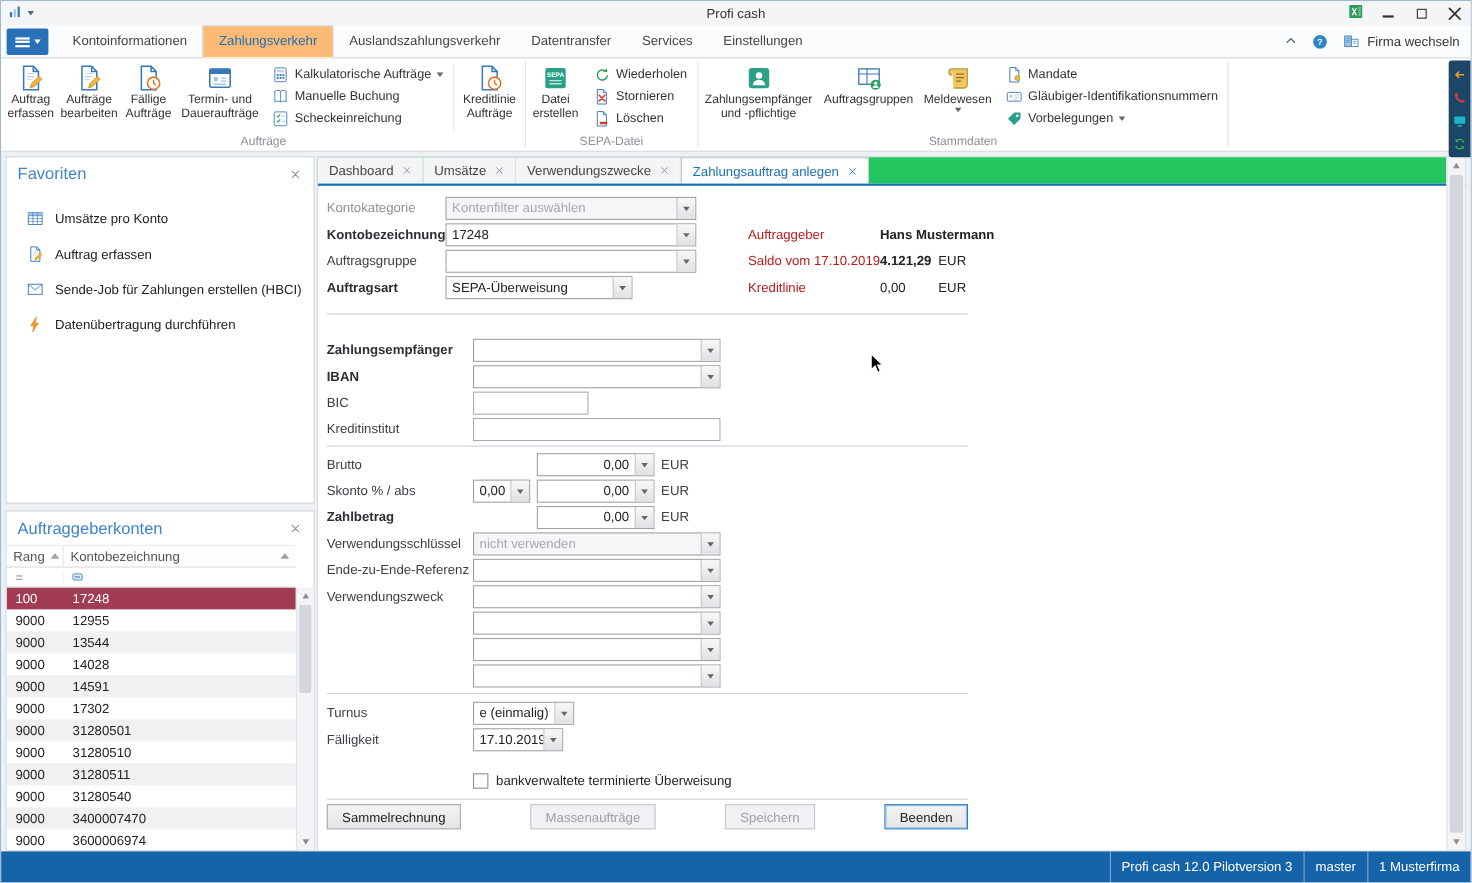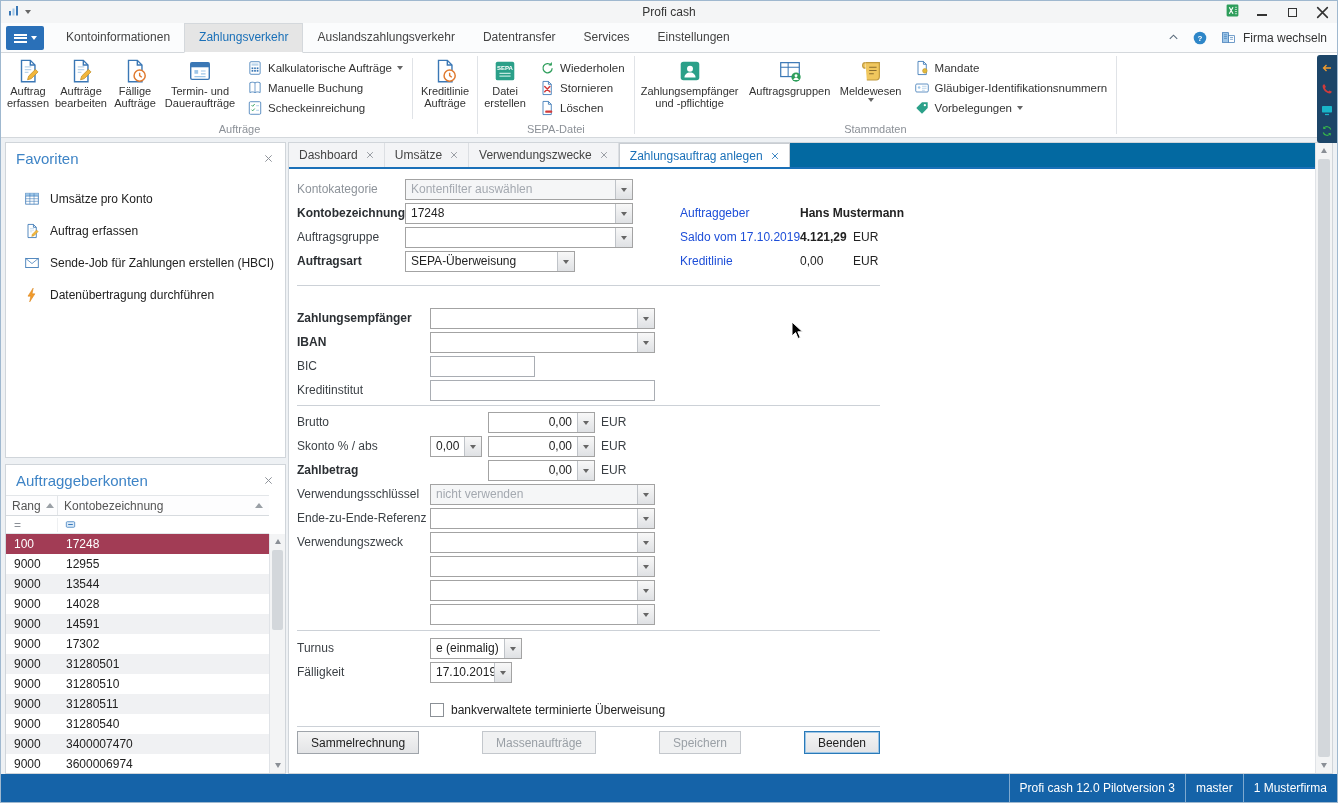--- a/index.html
+++ b/index.html
@@ -23,21 +23,21 @@
 
 
 .menubar{position:absolute;top:22px;left:0;right:0;height:30px;background:#fbfcfd;display:flex;align-items:flex-end;border-bottom:1px solid #d4d8dc;z-index:4}
 .appbtn{width:38px;height:24px;margin:0 8px 2px 5px;background:#2a70b8;border-radius:2px;display:flex;align-items:center;justify-content:center;gap:4px}
 .hamburger{width:13px;height:9px;border-top:2px solid #fff;border-bottom:2px solid #fff;position:relative;display:block}
 .hamburger::after{content:"";position:absolute;left:0;right:0;top:1.5px;height:2px;background:#fff}
 .caret-down{width:0;height:0;border-left:3.5px solid transparent;border-right:3.5px solid transparent;border-top:4px solid #666;display:inline-block}
 .caret-down.white{border-top-color:#fff}
 .menu-tabs{display:flex;align-items:flex-end;height:100%}
 .menu-tab{padding:6px 14px 8px;color:#444;white-space:nowrap}
-.menu-tab.active{position:relative;background:#e5e5e5;border:1px solid #d4d8dc;border-bottom:1px solid #fff;color:#1a70b8;margin-bottom:-1px}
+.menu-tab.active{position:relative;background:#fdba74;border:1px solid #d4d8dc;border-bottom:1px solid #fff;color:#1a70b8;margin-bottom:-1px}
 .menu-right{margin-left:auto;display:flex;align-items:center;gap:12px;padding-right:10px;margin-bottom:6px}
 .menu-right svg{display:block}
 .firma{display:flex;align-items:center;gap:6px;color:#333}
 
 
 .ribbon{position:absolute;top:52px;left:0;right:0;height:85px;background:#fff;border-bottom:1px solid #d4d8dc;display:flex;align-items:stretch;padding-left:2px;z-index:3}
 .rgroup{display:flex;flex-direction:column}
 .rbody{display:flex;align-items:flex-start;flex:1;padding-top:2px}
 .glabel{text-align:center;font-size:11px;color:#8b9097;line-height:14px;height:15px}
 .vsep{width:1px;background:#e0e3e7;margin:3px 1px;align-self:stretch}
@@ -84,21 +84,21 @@
 .td.rang{width:52px;padding:0 8px}
 .td.konto{flex:1;padding:0 8px}
 .tvscroll{position:absolute;right:0;top:69px;bottom:0;width:16px;background:#f3f4f5;border-left:1px solid #e0e3e7}
 .sarrow{height:15px;display:flex;align-items:center;justify-content:center}
 .tri-up{width:0;height:0;border-left:3.5px solid transparent;border-right:3.5px solid transparent;border-bottom:5px solid #8a8f96}
 .tri-dn{width:0;height:0;border-left:3.5px solid transparent;border-right:3.5px solid transparent;border-top:5px solid #8a8f96}
 .thumb{position:absolute;left:2px;right:2px;background:#d3d7db;border-radius:2px}
 
 
 .content{position:absolute;left:287px;top:141px;right:4px;bottom:28px;background:#fff;border:1px solid #d0d5da}
-.tabstrip{position:absolute;top:0;left:0;right:17px;height:24px;background:#0369a1;display:flex}
+.tabstrip{position:absolute;top:0;left:0;right:17px;height:24px;background:#22c55e;display:flex}
 .ctab{display:flex;align-items:center;gap:8px;padding:0 10px;color:#444;border-right:1px solid #dcdfe3;background:#f3f4f6;cursor:pointer}
 .ctab.active{background:#fff;color:#1a70b8;border:1px solid #c9cdd2;border-bottom:none;font-weight:normal}
 .tab-x svg{width:8px;height:8px;display:block}
 .blueline{position:absolute;top:24px;left:0;right:0;height:2px;background:#1a70b8}
 .formarea{position:absolute;top:26px;left:0;right:17px;bottom:0;background:#fff}
 .cvscroll{position:absolute;top:0;right:0;bottom:0;width:17px;background:#f3f4f5;border-left:1px solid #e0e3e7}
 
 
 .frow{position:absolute;left:8px;width:591px;height:21px}
 .flabel{position:absolute;left:0;top:0;line-height:21px;color:#3a3f44;white-space:nowrap}
@@ -106,21 +106,21 @@
 .flabel.dim{color:#8d939a}
 .combo{position:absolute;top:0;height:21px;background:#fff;border:1px solid #a3a3a3;display:flex}
 .cval{flex:1;line-height:19px;padding:0 5px;white-space:nowrap;overflow:hidden}
 .cval.ph{color:#a4a9b0}
 .cbtn{width:17px;border-left:1px solid #bfc3c8;background:linear-gradient(#f8f8f8,#dfe1e4);display:flex;align-items:center;justify-content:center}
 .combo.dis{background:#f5f6f7}
 .combo.num .cval{text-align:right}
 .tinput{position:absolute;top:0;height:21px;border:1px solid #a9adb3;background:#fff;padding:0 5px;font:inherit}
 .cur{position:absolute;top:0;line-height:21px;color:#3a3f44}
 .fsep{position:absolute;left:8px;width:583px;height:1px;background:#ccd1d7}
-.infolabel{position:absolute;left:383px;top:0;line-height:21px;color:#1d4ed8;white-space:nowrap}
+.infolabel{position:absolute;left:383px;top:0;line-height:21px;color:#b91c1c;white-space:nowrap}
 .infoval{position:absolute;left:503px;top:0;line-height:21px;white-space:nowrap}
 .infoval.b{font-weight:bold}
 .infocur{position:absolute;left:556px;top:0;line-height:21px}
 .checkbox{position:absolute;left:133px;top:3px;width:14px;height:14px;border:1px solid #8b9096;background:#fff}
 .cblabel{position:absolute;left:154px;top:0;line-height:21px}
 .btnrow{position:absolute;top:562px;left:8px;width:583px;display:flex;justify-content:space-between;gap:7px}
 .dlgbtn{height:23px;padding:0 13px;background:linear-gradient(#f4f4f4,#e3e4e6);border:1px solid #9fa4aa;color:#222}
 .dlgbtn.dis{color:#9aa0a6;border-color:#c3c7cc;background:#f0f1f2;cursor:default}
 .dlgbtn.focus{border:1px solid #2a7ab8;box-shadow:inset 0 0 0 1px #9cc5e6}
 

